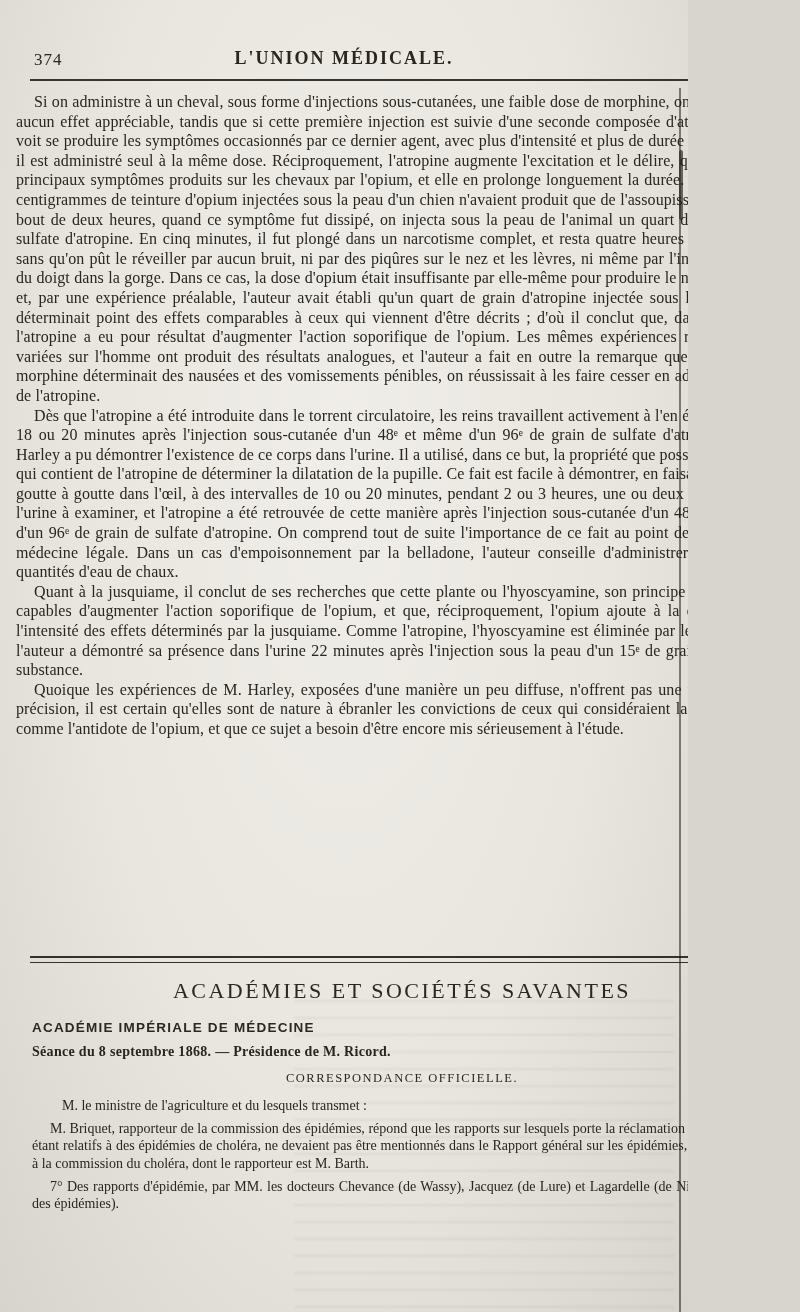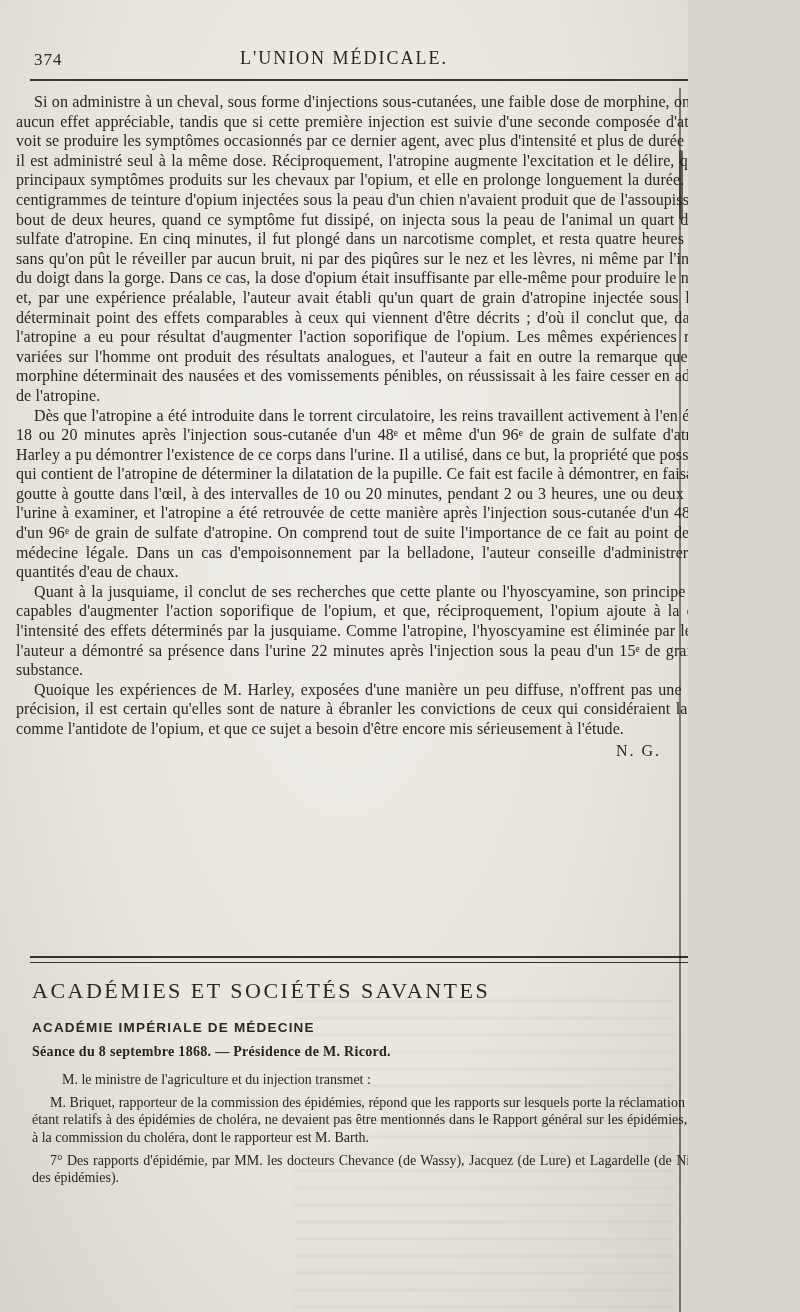--- a/index.html
+++ b/index.html
@@ -6,28 +6,28 @@
   .page{
     position:relative;width:688px;height:1312px;overflow:hidden;
     background:
       radial-gradient(ellipse at 50% 35%, rgba(255,255,255,0.30) 0%, rgba(255,255,255,0) 55%, rgba(60,55,45,0.10) 100%),
       #e9e6df;
     font-family:"Liberation Serif","DejaVu Serif",serif;
     color:#29261f;
   }
   .header{position:absolute;top:48px;left:34px;right:34px;height:24px;}
   .page-num{position:absolute;left:0;top:2px;font-size:17px;letter-spacing:1px;}
-  .journal-title{position:absolute;left:0;right:0;top:0;text-align:center;font-weight:normal;font-size:18px;letter-spacing:2px;}
+  .journal-title{position:absolute;left:0;right:0;top:0;text-align:center;font-weight:bold;font-size:18px;letter-spacing:2px;}
   .header-rule{position:absolute;top:79px;left:30px;width:742px;border-top:2px solid #39352d;height:0;}
   .article{position:absolute;top:92px;left:16px;width:740px;}
   .article p{margin:0;font-size:16px;line-height:19.6px;text-align:justify;text-indent:18px;letter-spacing:0.1px;}
   .signature{margin-top:3px;text-align:right;padding-right:95px;font-size:16px;letter-spacing:2px;}
   .double-rule{position:absolute;top:956px;left:30px;width:742px;height:4px;border-top:2px solid #34302a;border-bottom:1px solid #34302a;}
   .section{position:absolute;top:978px;left:32px;width:740px;}
-  .section-title{margin:0 0 16px;text-align:left;font-size:22px;font-weight:normal;letter-spacing:2.5px;color:#2b2822;}
+  .section-title{margin:0 0 16px;text-align:center;font-size:22px;font-weight:normal;letter-spacing:2.5px;color:#2b2822;}
   .section-subtitle{margin:0 0 9px;font-family:"Liberation Sans","DejaVu Sans",sans-serif;font-weight:bold;font-size:13.5px;letter-spacing:1.2px;color:#2b2822;}
   .session-line{margin:0 0 11px;font-size:14px;font-weight:bold;letter-spacing:0.3px;}
   .corr-heading{margin:0 0 11px;text-align:center;font-size:12.5px;letter-spacing:1.5px;}
   .minutes p{margin:0 0 6px;font-size:14px;line-height:17.2px;text-align:justify;text-indent:18px;}
   .minutes p.lead{text-indent:30px;}
   .scan-edge{position:absolute;right:7px;top:88px;bottom:0;width:2px;background:rgba(35,32,28,0.55);}
   .scan-edge-mark{position:absolute;right:5px;top:150px;height:70px;width:4px;background:rgba(35,32,28,0.65);border-radius:2px;}
   .showthrough{
     position:absolute;right:14px;bottom:4px;width:380px;height:320px;opacity:0.05;pointer-events:none;
     background:repeating-linear-gradient(0deg,#1a1a1a 0 2px,transparent 2px 17px);
@@ -44,31 +44,31 @@
     <div class="journal-title">L'UNION MÉDICALE.</div>
   </div>
 
   <div class="header-rule"></div>
 
   <div class="article">
     <p>Si on administre à un cheval, sous forme d'injections sous-cutanées, une faible dose de morphine, on n'observe aucun effet appréciable, tandis que si cette première injection est suivie d'une seconde composée d'atropine, on voit se produire les symptômes occasionnés par ce dernier agent, avec plus d'intensité et plus de durée que quand il est administré seul à la même dose. Réciproquement, l'atropine augmente l'excitation et le délire, qui sont les principaux symptômes produits sur les chevaux par l'opium, et elle en prolonge longuement la durée. Cinquante centigrammes de teinture d'opium injectées sous la peau d'un chien n'avaient produit que de l'assoupissement. Au bout de deux heures, quand ce symptôme fut dissipé, on injecta sous la peau de l'animal un quart de grain de sulfate d'atropine. En cinq minutes, il fut plongé dans un narcotisme complet, et resta quatre heures immobile, sans qu'on pût le réveiller par aucun bruit, ni par des piqûres sur le nez et les lèvres, ni même par l'introduction du doigt dans la gorge. Dans ce cas, la dose d'opium était insuffisante par elle-même pour produire le narcotisme, et, par une expérience préalable, l'auteur avait établi qu'un quart de grain d'atropine injectée sous la peau ne déterminait point des effets comparables à ceux qui viennent d'être décrits ; d'où il conclut que, dans ce cas, l'atropine a eu pour résultat d'augmenter l'action soporifique de l'opium. Les mêmes expériences répétées et variées sur l'homme ont produit des résultats analogues, et l'auteur a fait en outre la remarque que, quand la morphine déterminait des nausées et des vomissements pénibles, on réussissait à les faire cesser en administrant de l'atropine.</p>
     <p>Dès que l'atropine a été introduite dans le torrent circulatoire, les reins travaillent activement à l'en éliminer, et 18 ou 20 minutes après l'injection sous-cutanée d'un 48ᵉ et même d'un 96ᵉ de grain de sulfate d'atropine, M. Harley a pu démontrer l'existence de ce corps dans l'urine. Il a utilisé, dans ce but, la propriété que possède l'urine qui contient de l'atropine de déterminer la dilatation de la pupille. Ce fait est facile à démontrer, en faisant tomber goutte à goutte dans l'œil, à des intervalles de 10 ou 20 minutes, pendant 2 ou 3 heures, une ou deux gouttes de l'urine à examiner, et l'atropine a été retrouvée de cette manière après l'injection sous-cutanée d'un 48ᵉ et même d'un 96ᵉ de grain de sulfate d'atropine. On comprend tout de suite l'importance de ce fait au point de vue de la médecine légale. Dans un cas d'empoisonnement par la belladone, l'auteur conseille d'administrer de fortes quantités d'eau de chaux.</p>
     <p>Quant à la jusquiame, il conclut de ses recherches que cette plante ou l'hyoscyamine, son principe actif, sont capables d'augmenter l'action soporifique de l'opium, et que, réciproquement, l'opium ajoute à la durée et à l'intensité des effets déterminés par la jusquiame. Comme l'atropine, l'hyoscyamine est éliminée par les reins, et l'auteur a démontré sa présence dans l'urine 22 minutes après l'injection sous la peau d'un 15ᵉ de grain de cette substance.</p>
     <p>Quoique les expériences de M. Harley, exposées d'une manière un peu diffuse, n'offrent pas une rigoureuse précision, il est certain qu'elles sont de nature à ébranler les convictions de ceux qui considéraient la belladone comme l'antidote de l'opium, et que ce sujet a besoin d'être encore mis sérieusement à l'étude.</p>
-    <div class="signature">N. G.</div>
   </div>
 
   <div class="double-rule"></div>
 
   <div class="section">
     <h2 class="section-title">ACADÉMIES ET SOCIÉTÉS SAVANTES</h2>
     <h3 class="section-subtitle">ACADÉMIE IMPÉRIALE DE MÉDECINE</h3>
     <p class="session-line">Séance du 8 septembre 1868. — Présidence de M. Ricord.</p>
+    <p class="corr-heading">CORRESPONDANCE OFFICIELLE.</p>
     <div class="minutes">
-      <p class="lead">M. le ministre de l'agriculture et du injection transmet :</p>
+      <p class="lead">M. le ministre de l'agriculture et du lesquels transmet :</p>
       <p>M. Briquet, rapporteur de la commission des épidémies, répond que les rapports sur lesquels porte la réclamation de M. le Préfet étant relatifs à des épidémies de choléra, ne devaient pas être mentionnés dans le Rapport général sur les épidémies, mais renvoyés à la commission du choléra, dont le rapporteur est M. Barth.</p>
       <p>7° Des rapports d'épidémie, par MM. les docteurs Chevance (de Wassy), Jacquez (de Lure) et Lagardelle (de Niort). — (Com. des épidémies).</p>
     </div>
   </div>
 
   <div class="showthrough"></div>
   <div class="scan-edge"></div>
   <div class="scan-edge-mark"></div>
 
 </div>

